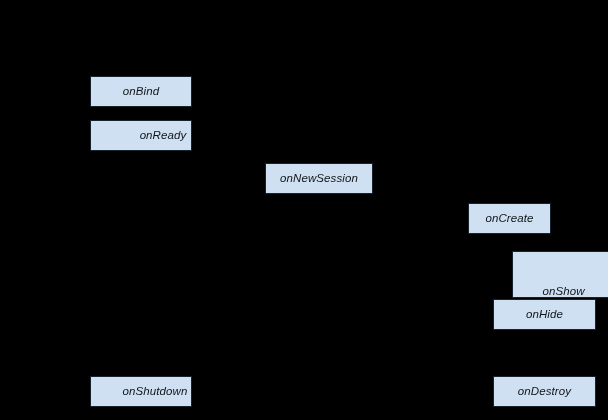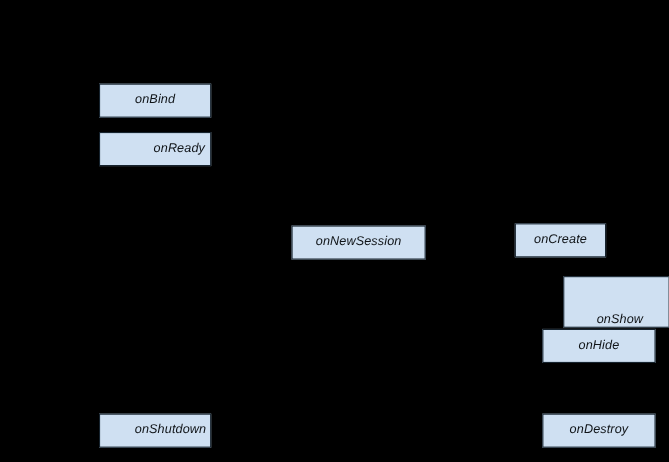--- a/index.html
+++ b/index.html
@@ -61,21 +61,21 @@
   </svg>
 
   <div class="node" style="left: 90px; top: 76px; width: 102px; height: 31px; background: rgb(207, 224, 242); border-color: rgb(22, 35, 46); color: rgb(16, 20, 24);">
     <span>onBind</span>
   </div>
 
   <div class="node" style="left: 90px; top: 120px; width: 102px; height: 31px; background: rgb(207, 224, 242); border-color: rgb(22, 35, 46); color: rgb(16, 20, 24); padding-left: 44px;">
     <span>onReady</span>
   </div>
 
-  <div class="node" style="left: 265px; top: 163px; width: 122px; height: 31px; background: rgb(207, 224, 242); border-color: rgb(22, 35, 46); color: rgb(16, 20, 24); margin-top: 42px;">
+  <div class="node" style="left: 265px; top: 163px; width: 108px; height: 31px; background: rgb(207, 224, 242); border-color: rgb(22, 35, 46); color: rgb(16, 20, 24);">
     <span>onNewSession</span>
   </div>
 
   <div class="node" style="left: 468px; top: 203px; width: 83px; height: 31px; background: rgb(207, 224, 242); border-color: rgb(22, 35, 46); color: rgb(16, 20, 24);">
     <span>onCreate</span>
   </div>
 
   <div class="node" style="left: 512px; top: 251px; width: 103px; height: 47px; background: rgb(207, 224, 242); border-color: rgb(22, 35, 46); color: rgb(16, 20, 24); align-items: flex-end;">
     <span>onShow</span>
   </div>

